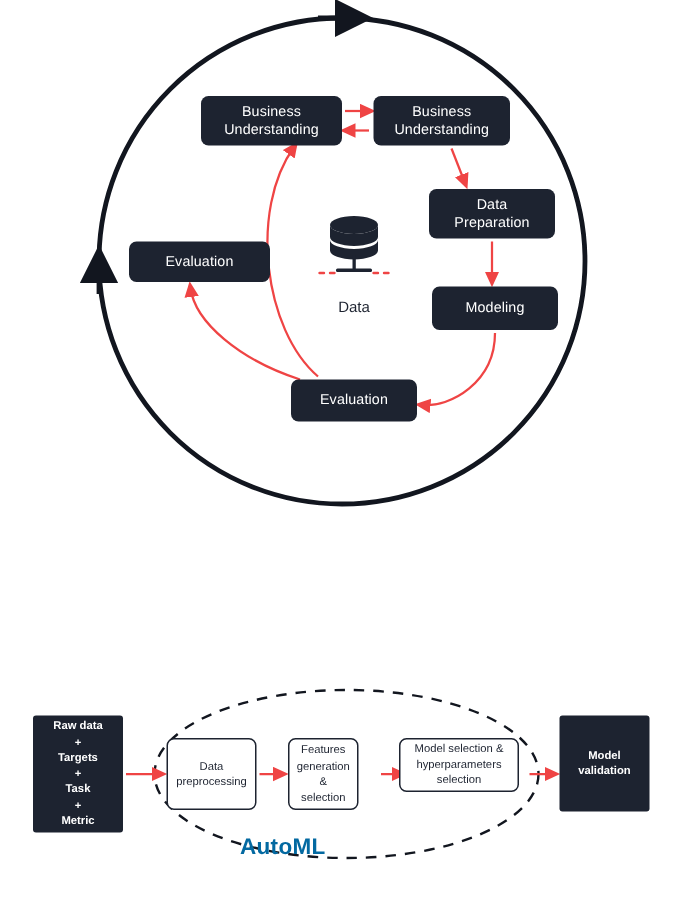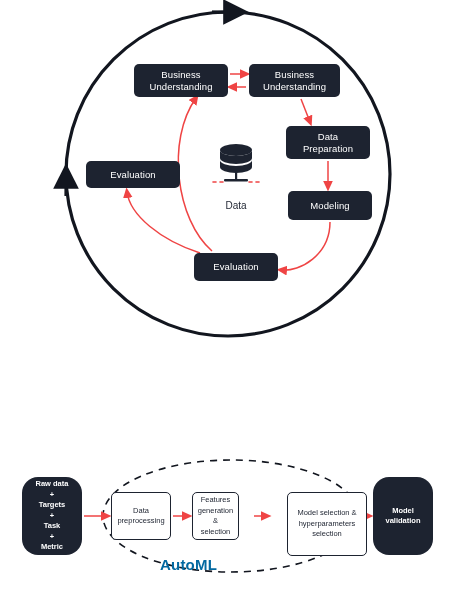--- a/index.html
+++ b/index.html
@@ -95,54 +95,54 @@
     left: 0;
     top: 430px;
     width: 455px;
     height: 173px;
   }
 
   .dark-box {
     position: absolute;
     background: #1d2330;
     color: #ffffff;
-    border-radius: 16px;
+    border-radius: 2px;
     font-size: 7.5px;
     line-height: 10.5px;
     text-align: center;
     display: flex;
     align-items: center;
     justify-content: center;
     box-sizing: border-box;
     white-space: pre-line;
     font-weight: bold;
     padding: 2px;
   }
   .b-raw   { left: 22px;  top: 47px; width: 60px; height: 78px; }
-  .b-valid { left: 373px; top: 47px; width: 60px; height: 78px; }
+  .b-valid { left: 373px; top: 47px; width: 60px; height: 64px; }
 
   .light-box {
     position: absolute;
     background: #ffffff;
     border: 1px solid #1d2330;
     border-radius: 5px;
     color: #1d2330;
     font-size: 7.5px;
     line-height: 10.5px;
     text-align: center;
     display: flex;
     align-items: center;
     justify-content: center;
     box-sizing: border-box;
     white-space: pre-line;
     padding: 2px;
   }
   .l-pre  { left: 111px; top: 62px; width: 60px; height: 48px; }
   .l-feat { left: 192px; top: 62px; width: 47px; height: 48px; }
-  .l-mod  { left: 287px; top: 62px; width: 80px; height: 64px; }
+  .l-mod  { left: 266px; top: 62px; width: 80px; height: 36px; }
 
   .automl-label {
     position: absolute;
     left: 160px;
     top: 126px;
     width: 140px;
     text-align: left;
     font-size: 15px;
     font-weight: bold;
     color: #0369a1;

